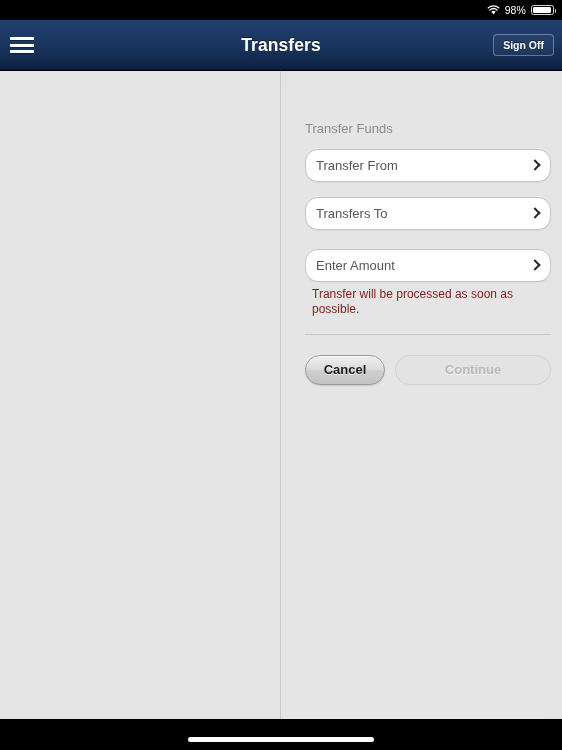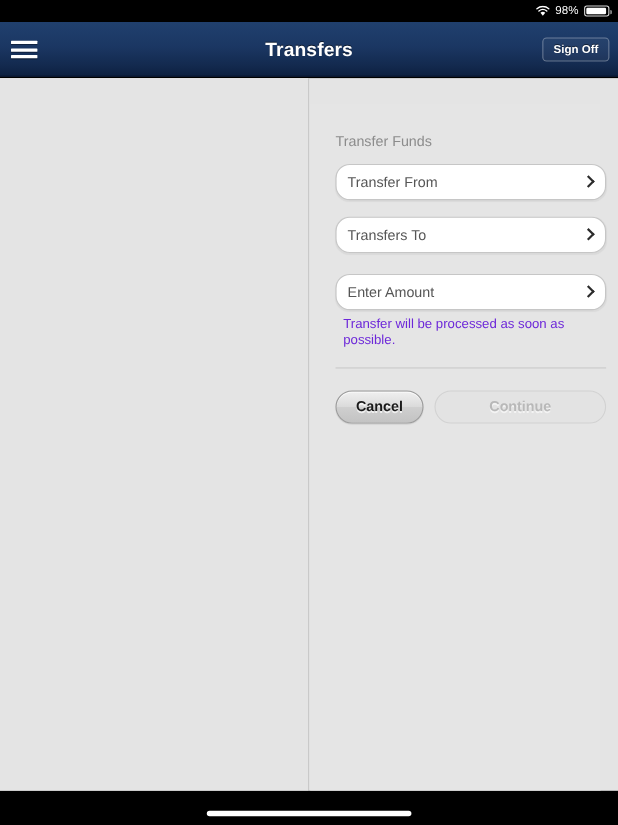--- a/index.html
+++ b/index.html
@@ -190,21 +190,21 @@
   #row-from   { top: 54px; }
   #row-to     { top: 102px; }
   #row-amount { top: 154px; padding-left: 16px; }
 
   #form-note {
     position: absolute;
     left: 30px; top: 192px;
     width: 215px;
     font-size: 12px;
     line-height: 15px;
-    color: #6d28d9;
+    color: #7f1d1d;
   }
 
   #divider {
     position: absolute;
     left: 23px; top: 239px;
     width: 246px;
     height: 1px;
     background: #c9c9c9;
   }
 

